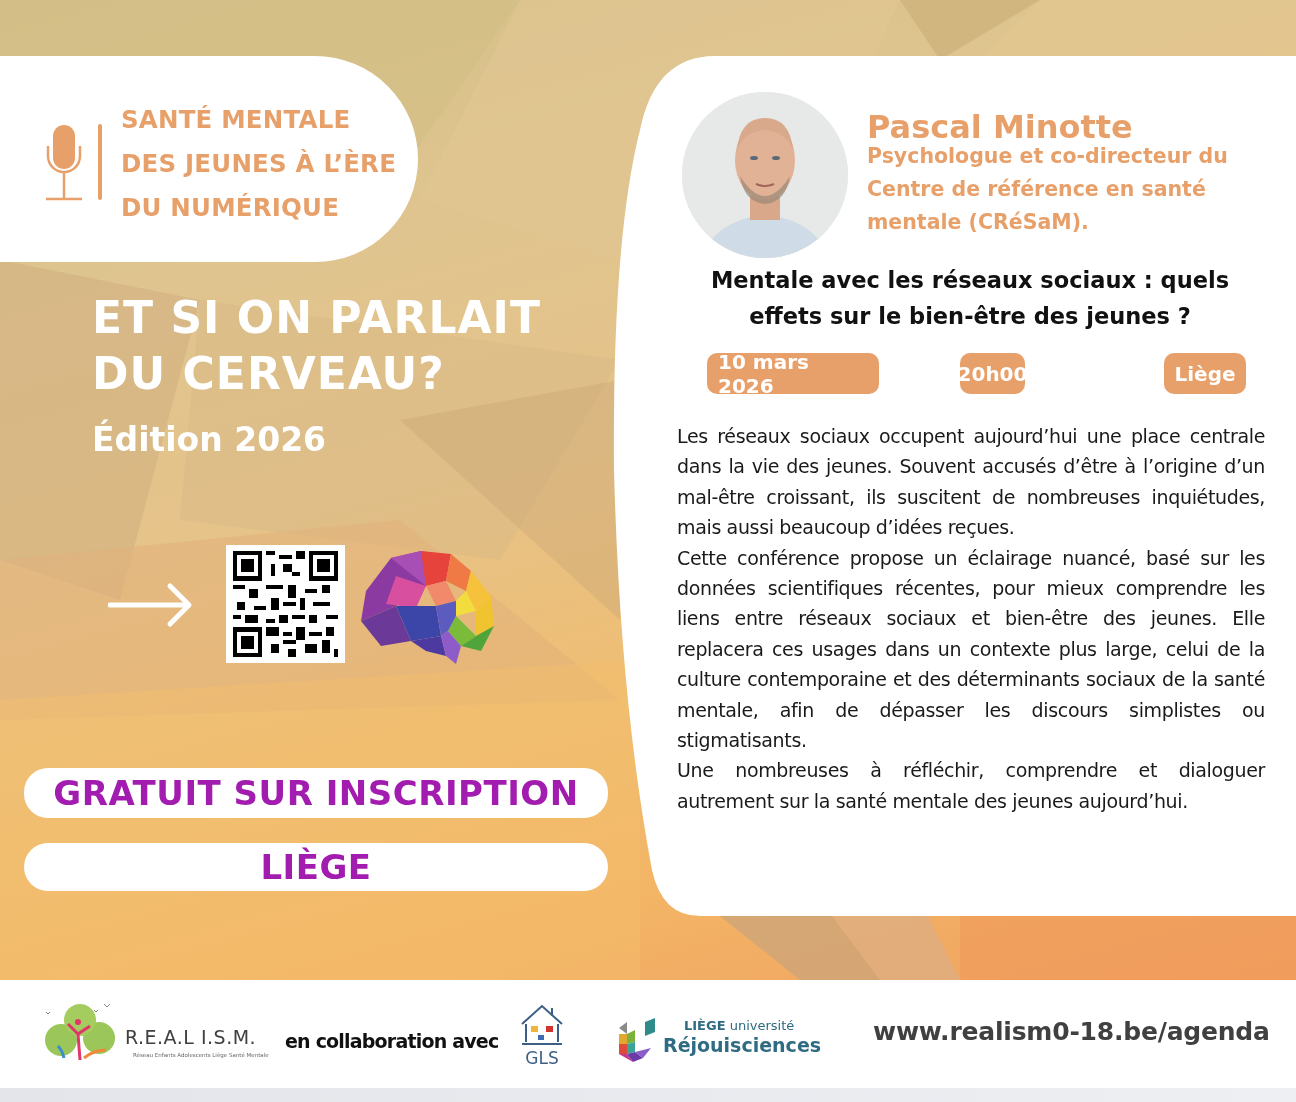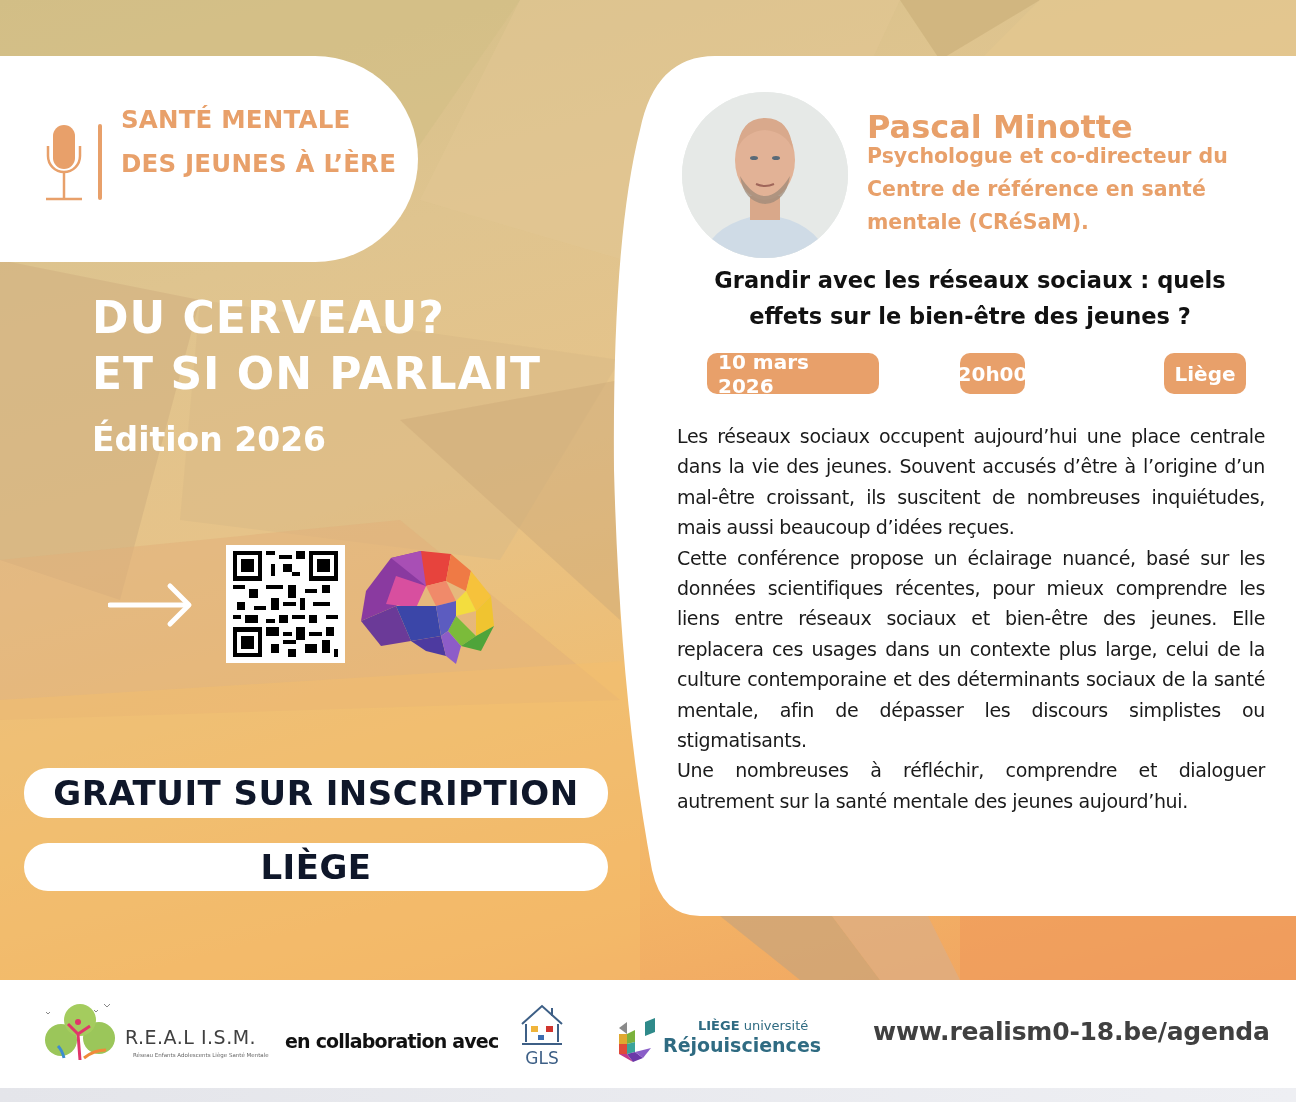--- a/index.html
+++ b/index.html
@@ -37,21 +37,21 @@
     font-family: "DejaVu Sans", sans-serif; font-weight: 700; font-size: 33px; text-align: center;
   }
 
   .arrow { position: absolute; left: 108px; top: 580px; width: 86px; height: 50px; }
   .qr { position: absolute; left: 226px; top: 545px; width: 119px; height: 118px; background: #fff; padding: 6px; }
   .brain { position: absolute; left: 356px; top: 546px; width: 140px; height: 120px; }
 
   .pill-btn {
     position: absolute; left: 24px; width: 584px; height: 48px; background: #fff; border-radius: 24px;
     display: flex; align-items: center; justify-content: center;
-    color: #0f172a; font-family: "DejaVu Sans", sans-serif; font-weight: 700; font-size: 34px; letter-spacing: 0.5px;
+    color: #a21caf; font-family: "DejaVu Sans", sans-serif; font-weight: 700; font-size: 34px; letter-spacing: 0.5px;
   }
   .pill-gratuit { top: 768px; height: 50px; }
   .pill-liege { top: 843px; }
 
   
   .panel { position: absolute; left: 0; top: 0; width: 1296px; height: 980px; }
 
   .avatar {
     position: absolute; left: 682px; top: 92px; width: 166px; height: 166px; border-radius: 50%;
     background: #e8ebe9; overflow: hidden;
@@ -96,21 +96,21 @@
     position: absolute; left: 125px; top: 1026px; color: #404040;
     font-family: "DejaVu Sans", sans-serif; font-size: 19px; letter-spacing: 0.5px;
   }
   .realism-sub { position: absolute; left: 133px; top: 1052px; color: #666; font-size: 5.5px; font-family: "DejaVu Sans", sans-serif; white-space: nowrap; }
   .collab {
     position: absolute; left: 285px; top: 1030px; color: #111;
     font-family: "DejaVu Sans", sans-serif; font-weight: 700; font-size: 19px; letter-spacing: -0.8px;
   }
   .gls-logo { position: absolute; left: 518px; top: 1002px; width: 48px; height: 64px; }
   .uliege-mark { position: absolute; left: 617px; top: 1018px; width: 42px; height: 46px; }
-  .uliege-line1 { position: absolute; left: 698px; top: 1018px; color: #2f6b82; font-family: "DejaVu Sans", sans-serif; font-size: 13px; }
+  .uliege-line1 { position: absolute; left: 684px; top: 1018px; color: #2f6b82; font-family: "DejaVu Sans", sans-serif; font-size: 13px; }
   .uliege-line1 b { font-weight: 700; }
   .uliege-line2 { position: absolute; left: 663px; top: 1034px; color: #2f6b82; font-family: "DejaVu Sans", sans-serif; font-weight: 700; font-size: 19px; }
   .site-url {
     position: absolute; left: 873px; top: 1017px; color: #404040;
     font-family: "DejaVu Sans", sans-serif; font-weight: 700; font-size: 25px; letter-spacing: -0.2px;
   }
 </style>
 </head>
 <body>
 
@@ -134,25 +134,26 @@
   <svg class="mic" viewBox="0 0 40 78">
     <rect x="9" y="1" width="22" height="44" rx="11" fill="#e8a06a"></rect>
     <path d="M4 22 V32 A16 16 0 0 0 36 32 V22" fill="none" stroke="#e8a06a" stroke-width="2.5"></path>
     <line x1="20" y1="48" x2="20" y2="74" stroke="#e8a06a" stroke-width="2.5"></line>
     <line x1="2" y1="75" x2="38" y2="75" stroke="#e8a06a" stroke-width="2.5"></line>
   </svg>
   <div class="vbar"></div>
   <div class="header-title">
     <span>SANTÉ MENTALE</span>
     <span>DES JEUNES À L’ÈRE</span>
+    <span>DU NUMÉRIQUE</span>
   </div>
 
   <div class="main-title">
+    <span>ET SI ON PARLAIT</span>
     <span>DU CERVEAU?</span>
-    <span>ET SI ON PARLAIT</span>
   </div>
   <div class="edition">Édition 2026</div>
 
   <svg class="arrow" viewBox="0 0 86 50">
     <line x1="2" y1="25" x2="80" y2="25" stroke="#fff" stroke-width="5" stroke-linecap="round"></line>
     <polyline points="62,6 81,25 62,44" fill="none" stroke="#fff" stroke-width="5" stroke-linecap="round" stroke-linejoin="round"></polyline>
   </svg>
 
   <div class="qr">
     <svg width="107" height="106" viewBox="0 0 25 25" shape-rendering="crispEdges">
@@ -246,21 +247,21 @@
     </svg>
   </div>
   <div class="speaker-name">Pascal Minotte</div>
   <div class="speaker-role">
     <span>Psychologue et co-directeur du</span>
     <span>Centre de référence en santé</span>
     <span>mentale (CRéSaM).</span>
   </div>
 
   <div class="talk-title">
-    <span>Grandir avec les réseaux sociaux : quels</span>
+    <span>Mentale avec les réseaux sociaux : quels</span>
     <span>effets sur le bien-être des jeunes ?</span>
   </div>
 
   <div class="tag tag-date">10 mars 2026</div>
   <div class="tag tag-time">20h00</div>
   <div class="tag tag-place">Liège</div>
 
   <div class="desc">
     <p>Les réseaux sociaux occupent aujourd’hui une place centrale dans la vie des jeunes. Souvent accusés d’être à l’origine d’un mal-être croissant, ils suscitent de nombreuses inquiétudes, mais aussi beaucoup d’idées reçues.</p>
     <p>Cette conférence propose un éclairage nuancé, basé sur les données scientifiques récentes, pour mieux comprendre les liens entre réseaux sociaux et bien-être des jeunes. Elle replacera ces usages dans un contexte plus large, celui de la culture contemporaine et des déterminants sociaux de la santé mentale, afin de dépasser les discours simplistes ou stigmatisants.</p>

